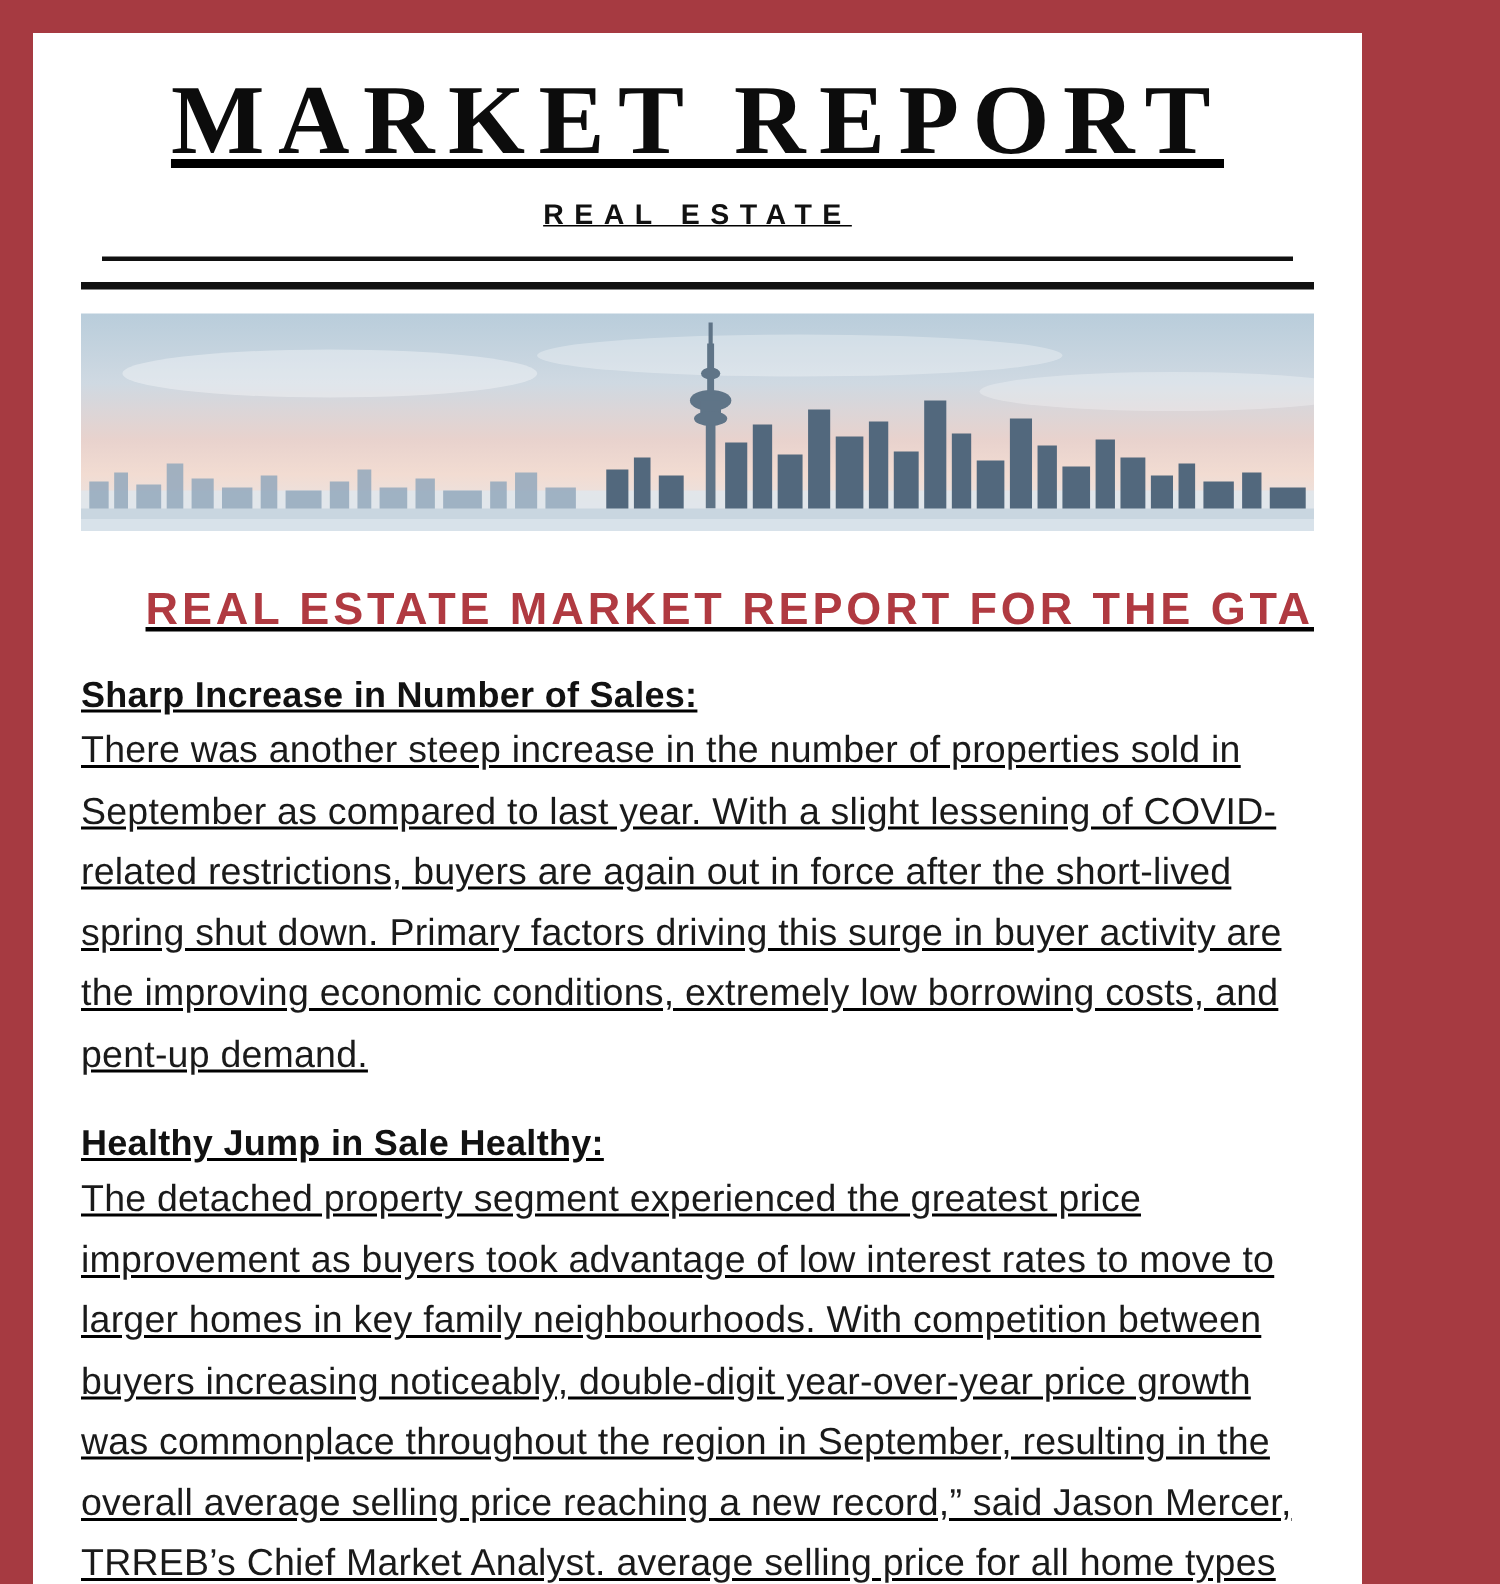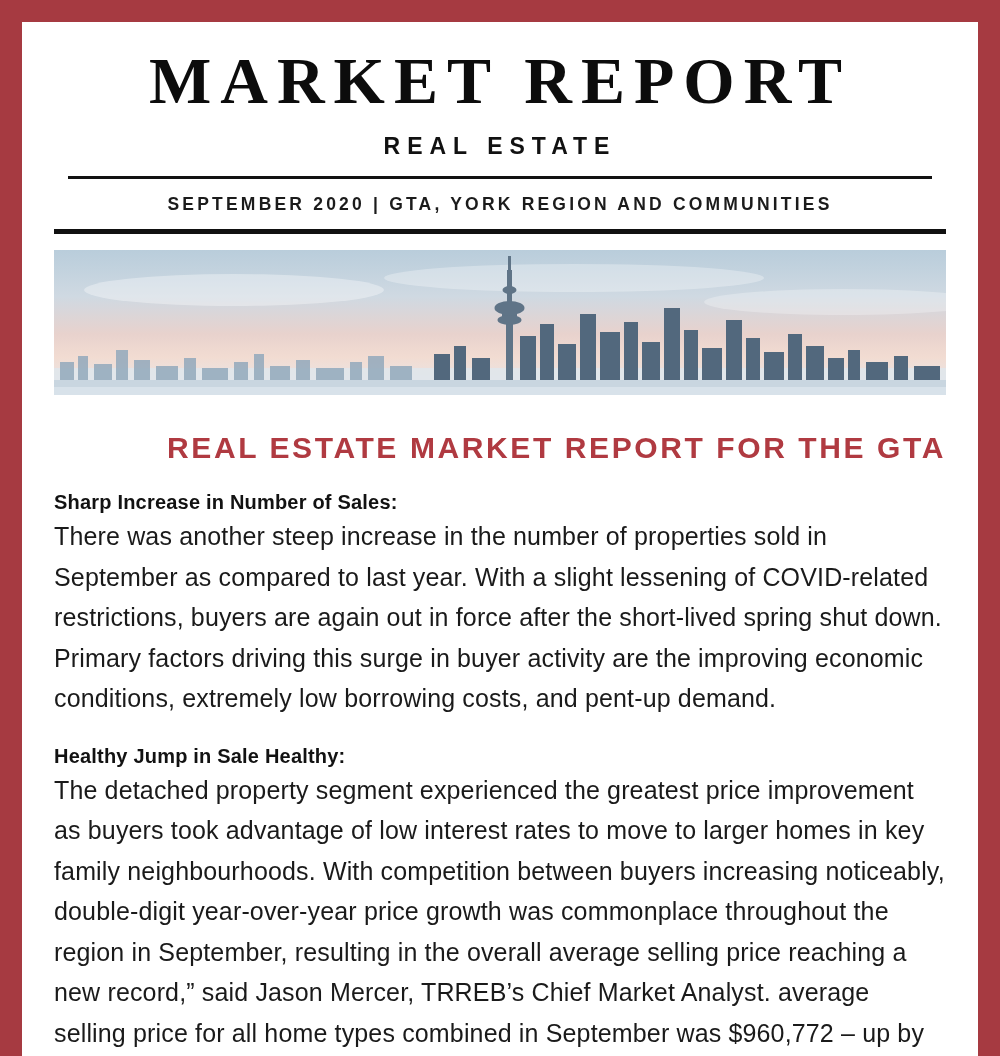--- a/index.html
+++ b/index.html
@@ -10,46 +10,47 @@
     width: 1000px;
     height: 1056px;
     background: #a63a41;
     font-family: "Liberation Sans", sans-serif;
     overflow: hidden;
   }
   .page {
     position: absolute;
     left: 22px;
     top: 22px;
-    width: 956px;
+    width: 886px;
     height: 1034px;
     background: #ffffff;
     box-sizing: border-box;
     overflow: hidden;
+    text-decoration: underline;
   }
   .inner {
     padding: 0 32px;
     box-sizing: border-box;
   }
 
   
   .masthead-title {
     font-family: "Liberation Serif", serif;
     font-weight: bold;
     font-size: 66px;
     letter-spacing: 9px;
     text-align: center;
     color: #0c0c0c;
     margin: 24px 0 0 0;
     line-height: 1.05;
     white-space: nowrap;
   }
   .masthead-sub {
     text-align: center;
-    font-size: 23px;
+    font-size: 19px;
     font-weight: bold;
     letter-spacing: 7px;
     color: #111111;
     margin-top: 18px;
   }
   .rule-thin {
     height: 3px;
     background: #111111;
     margin: 16px 14px 0 14px;
   }
@@ -96,21 +97,21 @@
     margin-top: 36px;
     white-space: nowrap;
   }
   .block {
     margin-top: 26px;
   }
   .block + .block {
     margin-top: 26px;
   }
   .block-heading {
-    font-size: 20px;
+    font-size: 24px;
     font-weight: bold;
     color: #121212;
     letter-spacing: 0.2px;
     margin-bottom: 2px;
   }
   .block-body {
     font-size: 25px;
     color: #1a1a1a;
     line-height: 1.62;
     letter-spacing: 0.15px;
@@ -121,21 +122,20 @@
 
 <div class="page">
   <div class="inner">
 
     <div class="masthead-title">MARKET REPORT</div>
 
     <div class="masthead-sub">REAL ESTATE</div>
 
     <div class="rule-thin"></div>
 
-    <div class="issue-line">SEPTEMBER 2020 | GTA, YORK REGION AND COMMUNITIES</div>
   </div>
 
   <div class="inner">
     <div class="rule-thick"></div>
   </div>
 
   <div class="inner">
     <div class="hero">
       <svg viewBox="0 0 892 145" preserveAspectRatio="none" aria-hidden="true">
 

